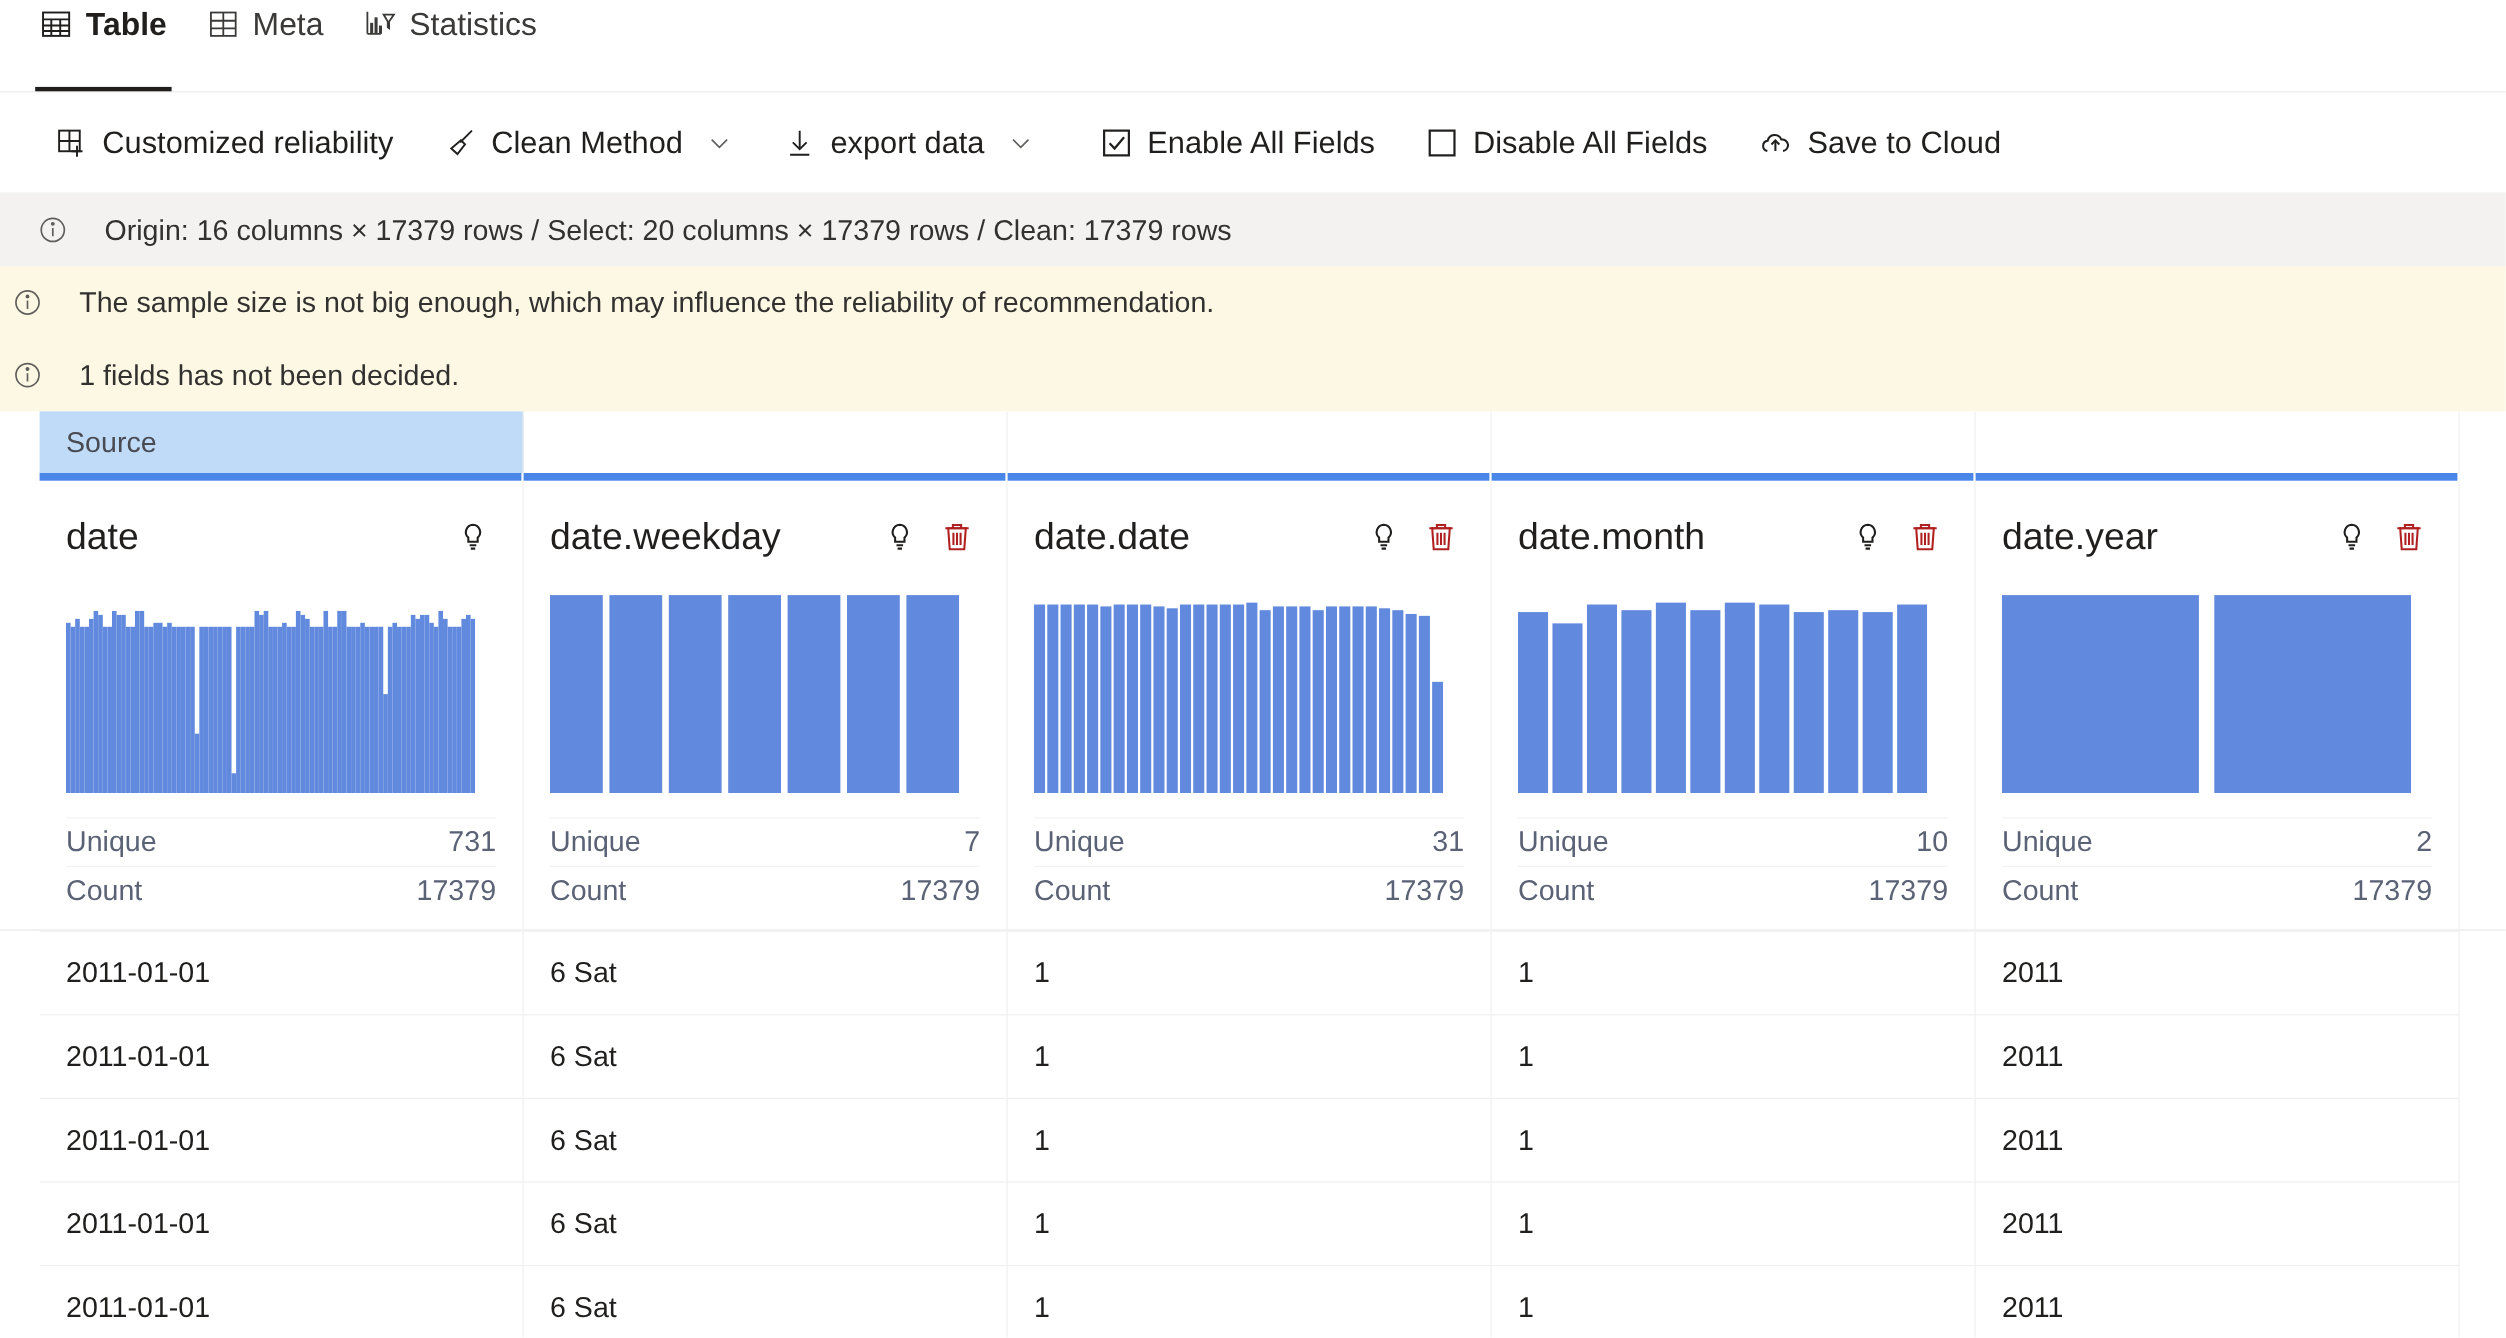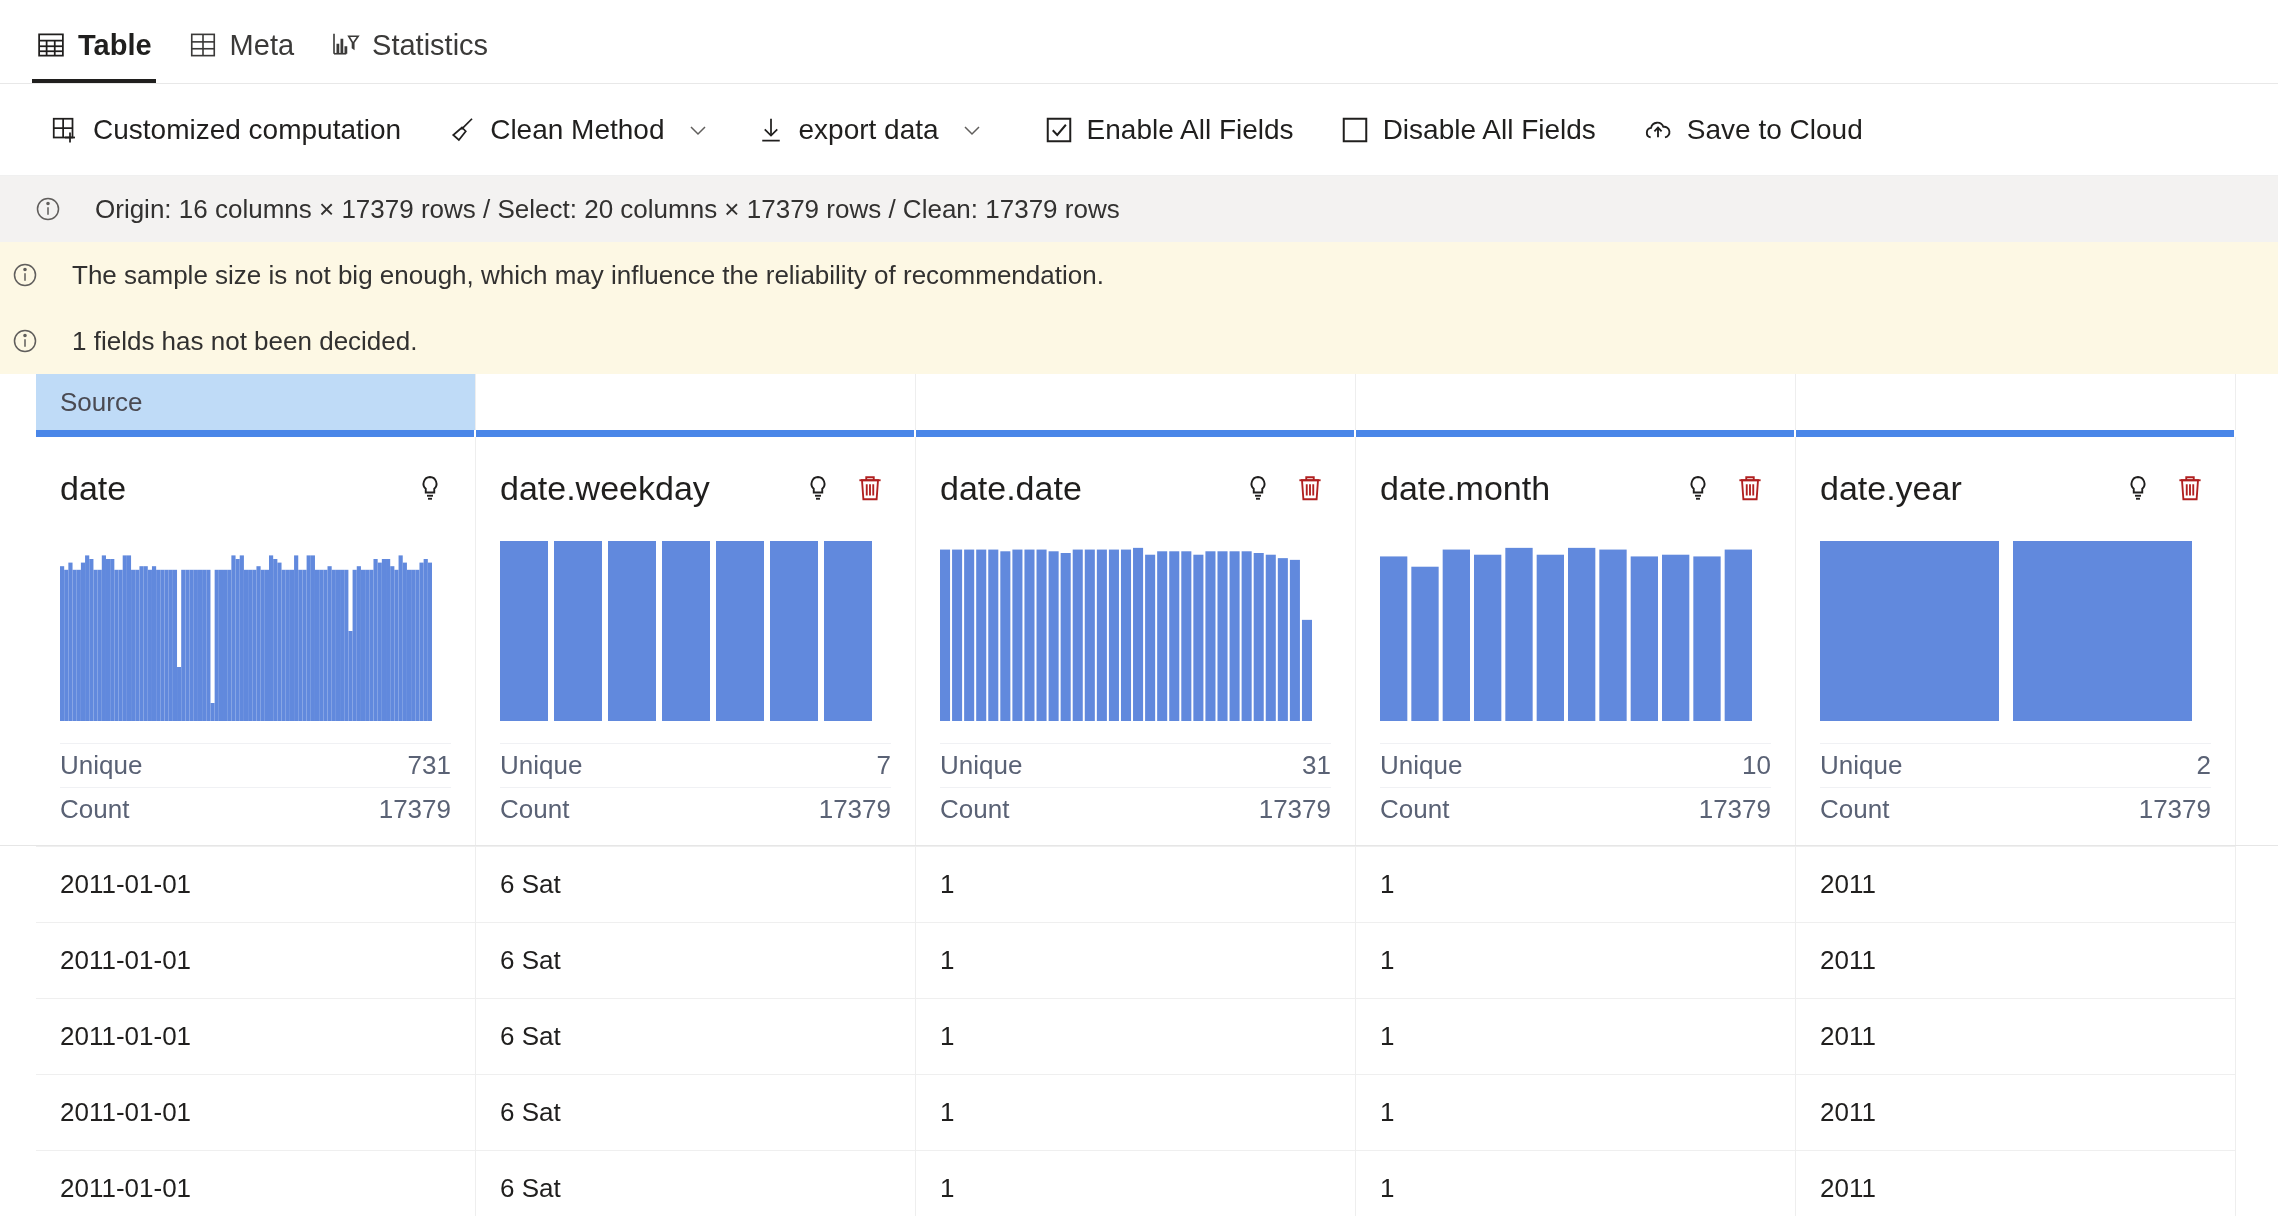--- a/index.html
+++ b/index.html
@@ -15,21 +15,21 @@
   
   .tabbar {
     display: flex;
     align-items: flex-end;
     height: 84px;
     padding-left: 18px;
     border-bottom: 1px solid #e8e8e8;
   }
   .tab {
     display: flex;
-    align-items: center;
+    align-items: flex-start;
     gap: 12px;
     height: 76px;
     padding: 0 18px;
     font-size: 29px;
     color: #3b3a39;
     cursor: pointer;
     position: relative;
   }
   .tab.active { font-weight: bold; color: #201f1e; }
   .tab.active::after {
@@ -202,21 +202,21 @@
   <div class="tbitem">
     <span class="ico">
       <svg width="30" height="30" viewBox="0 0 24 24" fill="none" stroke="#201f1e" stroke-width="1.4">
         <rect x="3" y="3" width="15" height="15"></rect>
         <line x1="10.5" y1="3" x2="10.5" y2="18"></line>
           <line x1="3" y1="10.5" x2="18" y2="10.5"></line>
         <line x1="16" y1="14" x2="16" y2="22"></line>
           <line x1="12" y1="18" x2="20" y2="18"></line>
       </svg>
     </span>
-    <span>Customized computation</span>
+    <span>Customized reliability</span>
   </div>
   <div class="tbgap"></div>
 
   <div class="tbitem">
     <span class="ico">
       <svg width="30" height="30" viewBox="0 0 24 24" fill="none" stroke="#201f1e" stroke-width="1.4">
         <line x1="20" y1="3" x2="11.5" y2="11.5"></line>
         <path d="M12 10 L15 13 L9.5 20 L5 16 Z"></path>
       </svg>
     </span>

